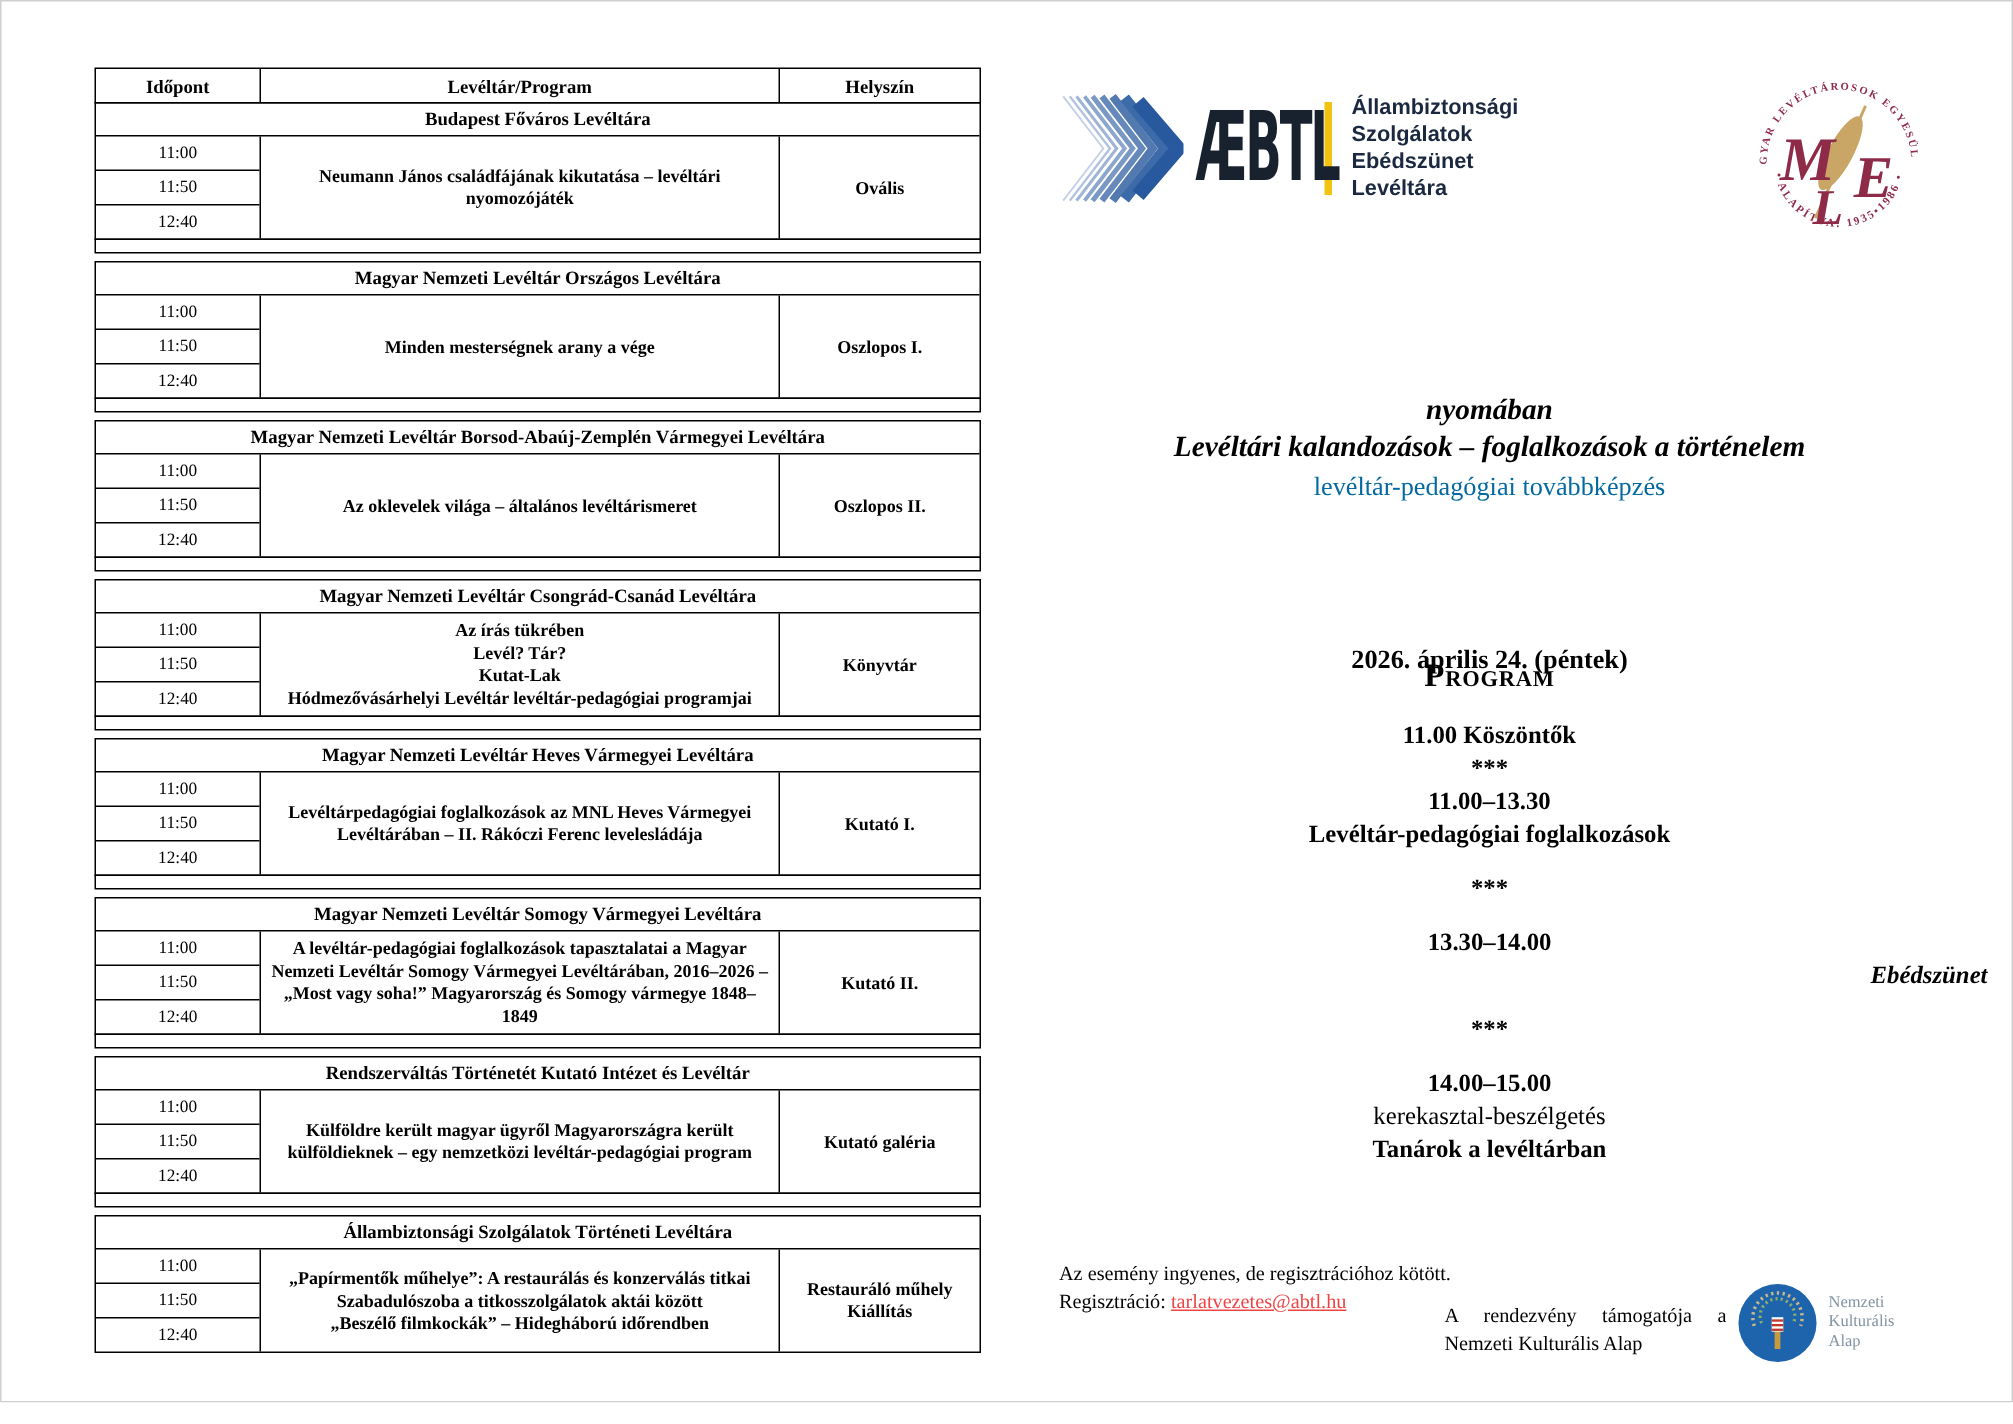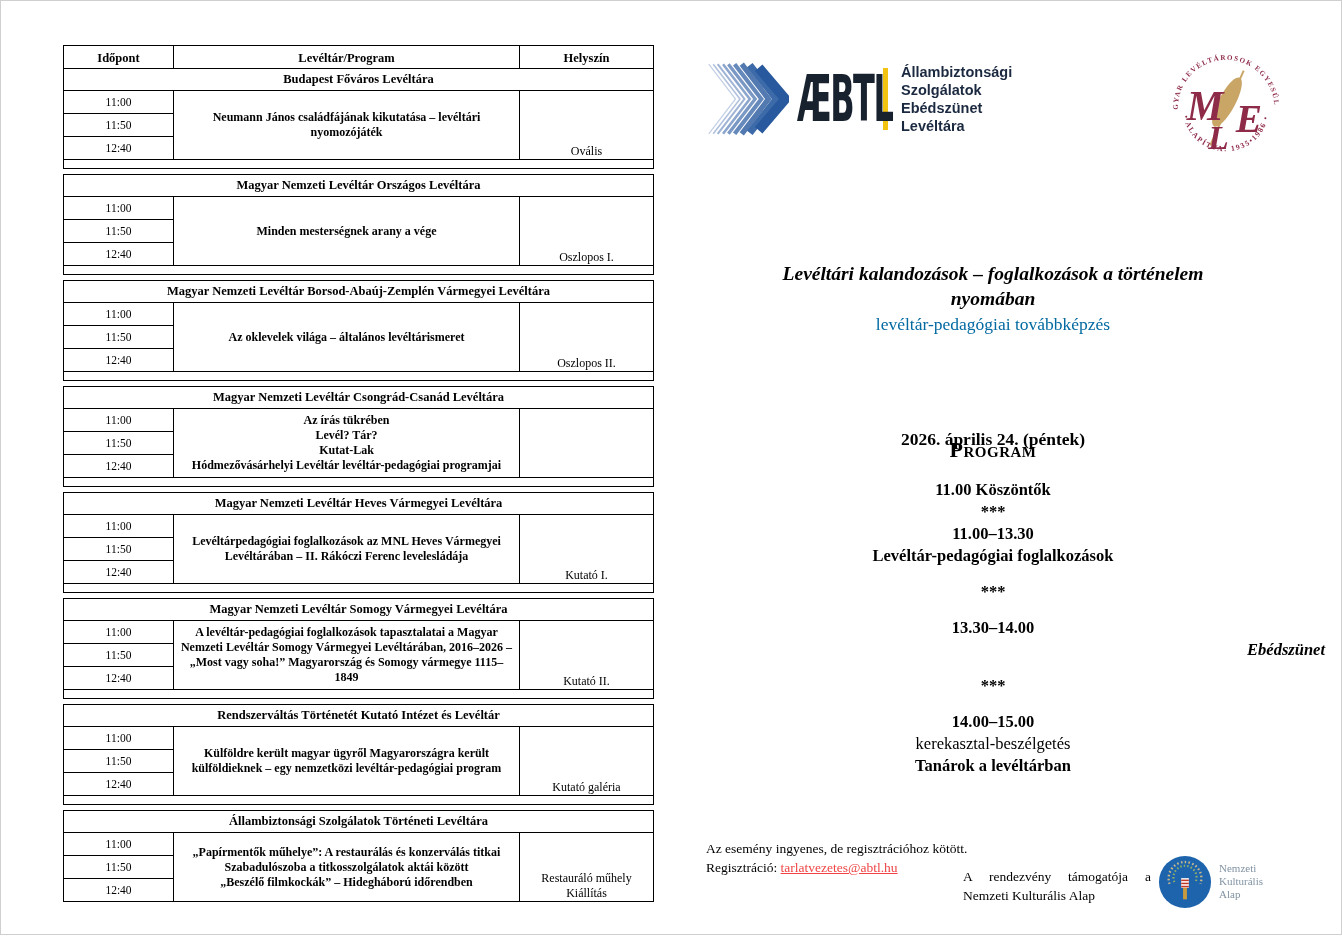--- a/index.html
+++ b/index.html
@@ -15,22 +15,22 @@
   .hc2{flex:1;}
   .sect{border:1px solid #000;margin-top:-1px;box-sizing:border-box;}
   .sect-title{height:21px;line-height:21px;text-align:center;font-weight:bold;font-size:12.5px;border-bottom:1px solid #000;}
   .sect-body{display:flex;}
   .times{width:109px;display:flex;flex-direction:column;}
   .time-cell{height:22px;line-height:22px;text-align:center;font-size:11.5px;border-top:1px solid #000;}
   .time-cell:first-child{border-top:none;}
   .prog{width:347px;border-left:1px solid #000;border-right:1px solid #000;box-sizing:border-box;
         display:flex;flex-direction:column;justify-content:center;text-align:center;
         font-weight:bold;font-size:12px;line-height:15px;padding:2px 6px;}
-  .loc{flex:1;display:flex;flex-direction:column;justify-content:flex-end;text-align:center;
-       font-weight:normal;font-size:12px;line-height:15px;}
+  .loc{flex:1;display:flex;flex-direction:column;justify-content:center;text-align:center;
+       font-weight:bold;font-size:12px;line-height:15px;}
   .spacer{border:1px solid #000;height:10px;margin-top:-1px;margin-bottom:6px;box-sizing:border-box;}
 
   
   .abtl{position:absolute;left:706px;top:56px;display:flex;align-items:center;height:84px;}
   .abtl svg{margin-right:8px;}
   .abtl-letters{font-family:"DejaVu Sans",sans-serif;font-weight:bold;font-size:64px;line-height:84px;
                 color:#18222f;letter-spacing:-3px;transform:scaleX(.5);transform-origin:left center;
                 width:168px;margin-right:-82px;white-space:nowrap;}
   .abtl-bar{width:5px;height:62px;background:#f3c311;margin-right:13px;}
   .abtl-name{font-family:"Liberation Sans",sans-serif;font-weight:bold;font-size:14.5px;line-height:18px;color:#1b2940;}
@@ -131,20 +131,23 @@
             <div class="time-cell">11:00</div>
             <div class="time-cell">11:50</div>
             <div class="time-cell">12:40</div>
           </div>
           <div class="prog">
             <div class="prog-line">Az írás tükrében</div>
             <div class="prog-line">Levél? Tár?</div>
             <div class="prog-line">Kutat-Lak</div>
             <div class="prog-line">Hódmezővásárhelyi Levéltár levéltár-pedagógiai programjai</div>
           </div>
+          <div class="loc">
+            <div class="loc-line">Könyvtár</div>
+          </div>
         </div>
       </div>
       <div class="spacer"></div>
       <div class="sect">
         <div class="sect-title">Magyar Nemzeti Levéltár Heves Vármegyei Levéltára</div>
         <div class="sect-body">
           <div class="times">
             <div class="time-cell">11:00</div>
             <div class="time-cell">11:50</div>
             <div class="time-cell">12:40</div>
@@ -160,21 +163,21 @@
       <div class="spacer"></div>
       <div class="sect">
         <div class="sect-title">Magyar Nemzeti Levéltár Somogy Vármegyei Levéltára</div>
         <div class="sect-body">
           <div class="times">
             <div class="time-cell">11:00</div>
             <div class="time-cell">11:50</div>
             <div class="time-cell">12:40</div>
           </div>
           <div class="prog">
-            <div class="prog-line">A levéltár-pedagógiai foglalkozások tapasztalatai a Magyar Nemzeti Levéltár Somogy Vármegyei Levéltárában, 2016–2026 – „Most vagy soha!” Magyarország és Somogy vármegye 1115–1849</div>
+            <div class="prog-line">A levéltár-pedagógiai foglalkozások tapasztalatai a Magyar Nemzeti Levéltár Somogy Vármegyei Levéltárában, 2016–2026 – „Most vagy soha!” Magyarország és Somogy vármegye 1848–1849</div>
           </div>
           <div class="loc">
             <div class="loc-line">Kutató II.</div>
           </div>
         </div>
       </div>
       <div class="spacer"></div>
       <div class="sect">
         <div class="sect-title">Rendszerváltás Történetét Kutató Intézet és Levéltár</div>
         <div class="sect-body">
@@ -247,22 +250,22 @@
       <textPath href="#arcB" startOffset="50%">• ALAPÍTVA: 1935•1986 •</textPath>
     </text>
     <ellipse cx="63" cy="56" rx="8.5" ry="28" transform="rotate(28 63 56)" fill="#c9a566"></ellipse>
     <path d="M 46,100 L 80,24" stroke="#c9a566" stroke-width="2" fill="none"></path>
     <text class="mle-letter" x="22" y="74" font-size="42">M</text>
     <text class="mle-letter" x="44" y="104" font-size="34">L</text>
     <text class="mle-letter" x="72" y="86" font-size="40">E</text>
   </svg>
 
   <div class="title-block">
+    <div class="t1">nyomában</div>
     <div class="t1">Levéltári kalandozások – foglalkozások a történelem</div>
-    <div class="t1">nyomában</div>
     <div class="subtitle">levéltár-pedagógiai továbbképzés</div>
   </div>
 
   <div class="date">2026. április 24. (péntek)</div>
   <div class="prog-heading">Program</div>
 
   <div id="prog-flow">
       <div class="pf b">11.00 Köszöntők</div>
       <div class="pf sep tight">***</div>
       <div class="pf b">11.00–13.30</div>

